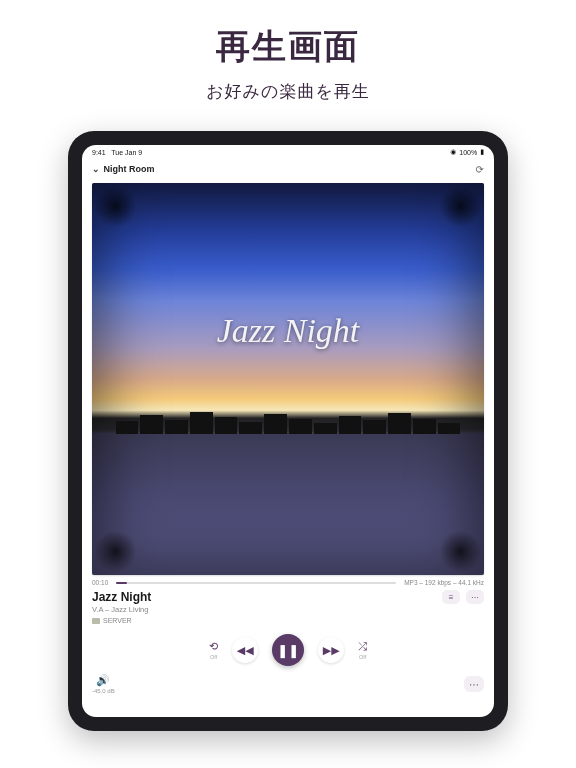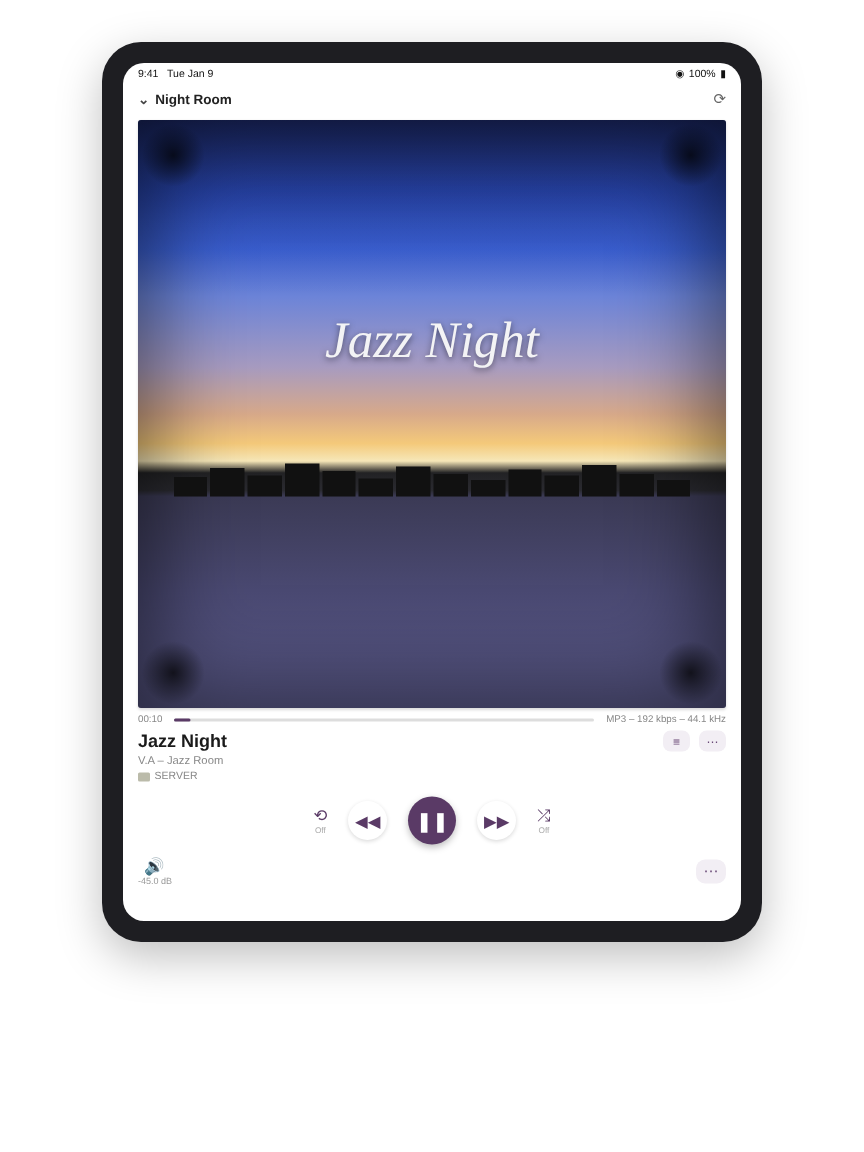--- a/index.html
+++ b/index.html
@@ -63,20 +63,22 @@
   .bottom-row { display:flex; align-items:center; justify-content:space-between; padding:8px 10px 8px 10px; }
   .vol-stack { display:flex; flex-direction:column; align-items:center; gap:1px; }
   .vol-icon { font-size:11px; color:#5a3a66; }
   .vol-label { font-size:6px; color:#999; }
   .more-btn { width:20px; height:16px; border-radius:6px; background:#f2eef4; display:flex; align-items:center; justify-content:center; color:#6b4b78; font-size:10px; }
 </style>
 </head>
 <body>
 
 <div class="page">
+  <div class="promo-title">再生画面</div>
+  <div class="promo-subtitle">お好みの楽曲を再生</div>
 
   <div class="tablet-frame">
     <div class="tablet-screen">
 
       <div class="status-bar">
         <div>
           <span>9:41</span>
           <span> &nbsp; </span>
           <span>Tue Jan 9</span>
         </div>
@@ -121,21 +123,21 @@
         <span>00:10</span>
         <div class="progress-track">
           <div class="progress-fill"></div>
         </div>
         <span class="format-text">MP3 – 192 kbps – 44.1 kHz</span>
       </div>
 
       <div class="meta-row">
         <div>
           <div class="track-title">Jazz Night</div>
-          <div class="track-sub">V.A – Jazz Room</div>
+          <div class="track-sub">V.A – Jazz Living</div>
           <div class="source-row">
             <span class="source-icon"></span>
             <span>SERVER</span>
           </div>
         </div>
         <div class="meta-buttons">
           <div class="pill-btn">≡</div>
           <div class="pill-btn">⋯</div>
         </div>
       </div>

